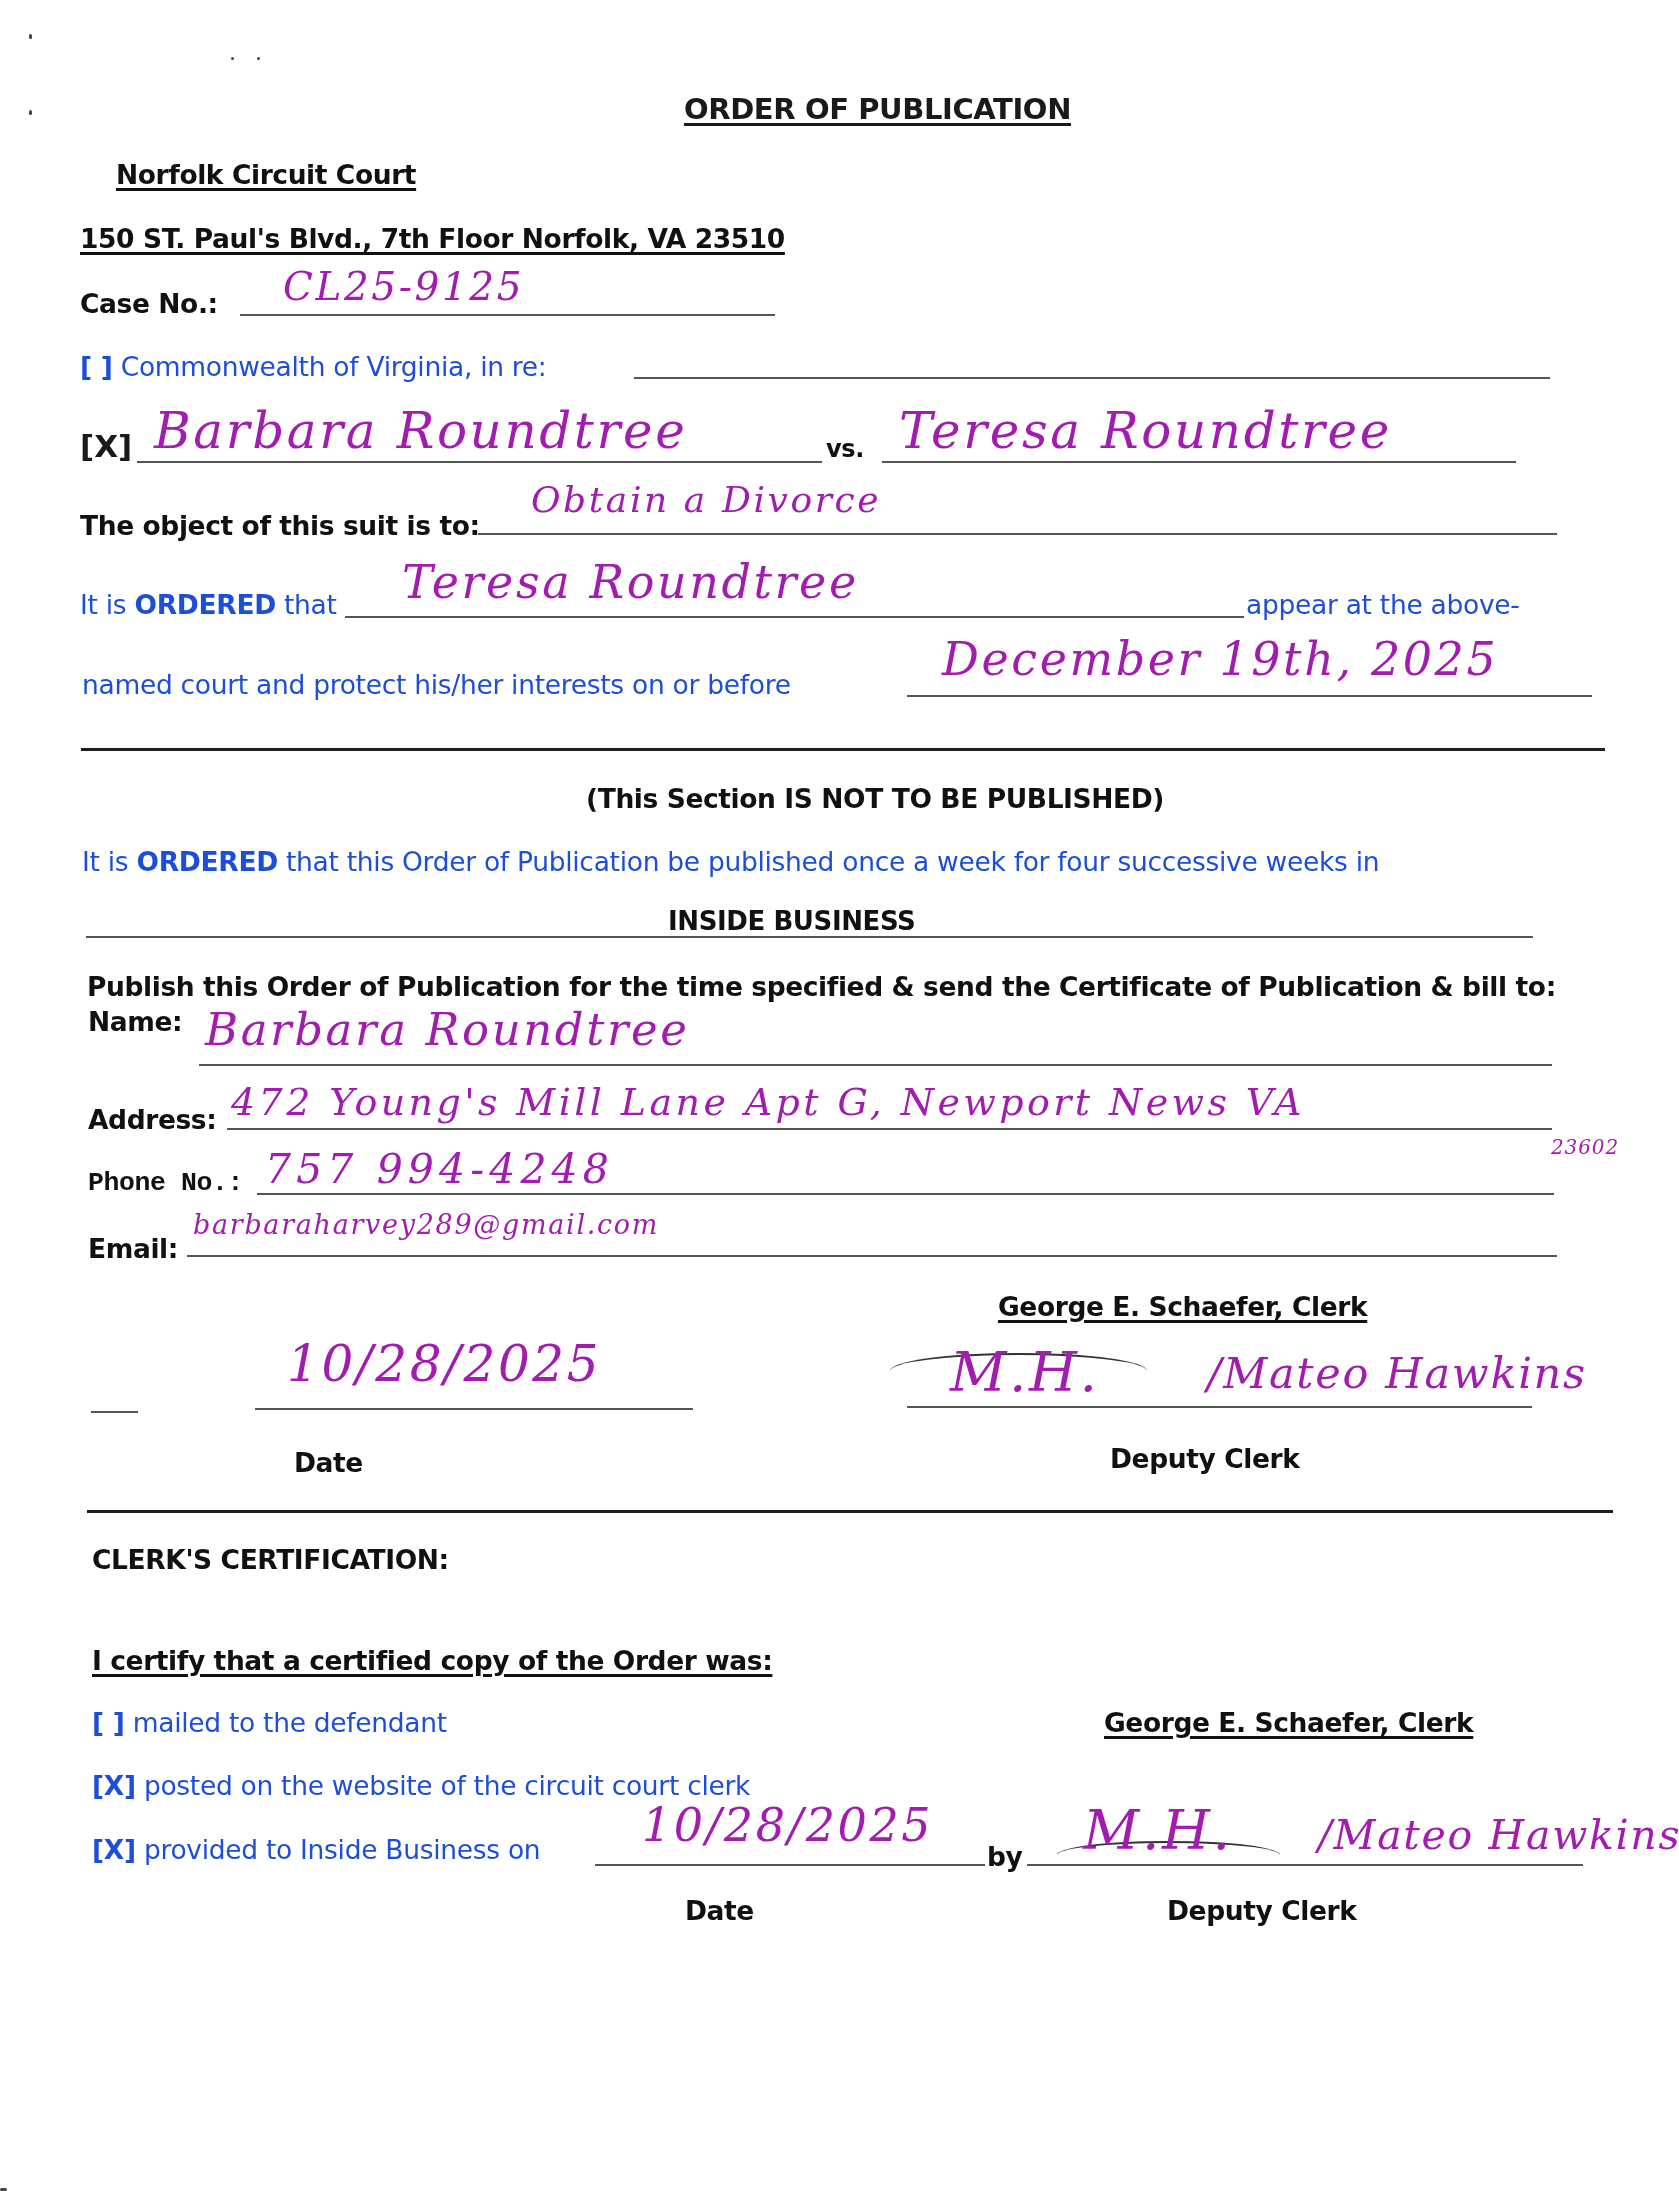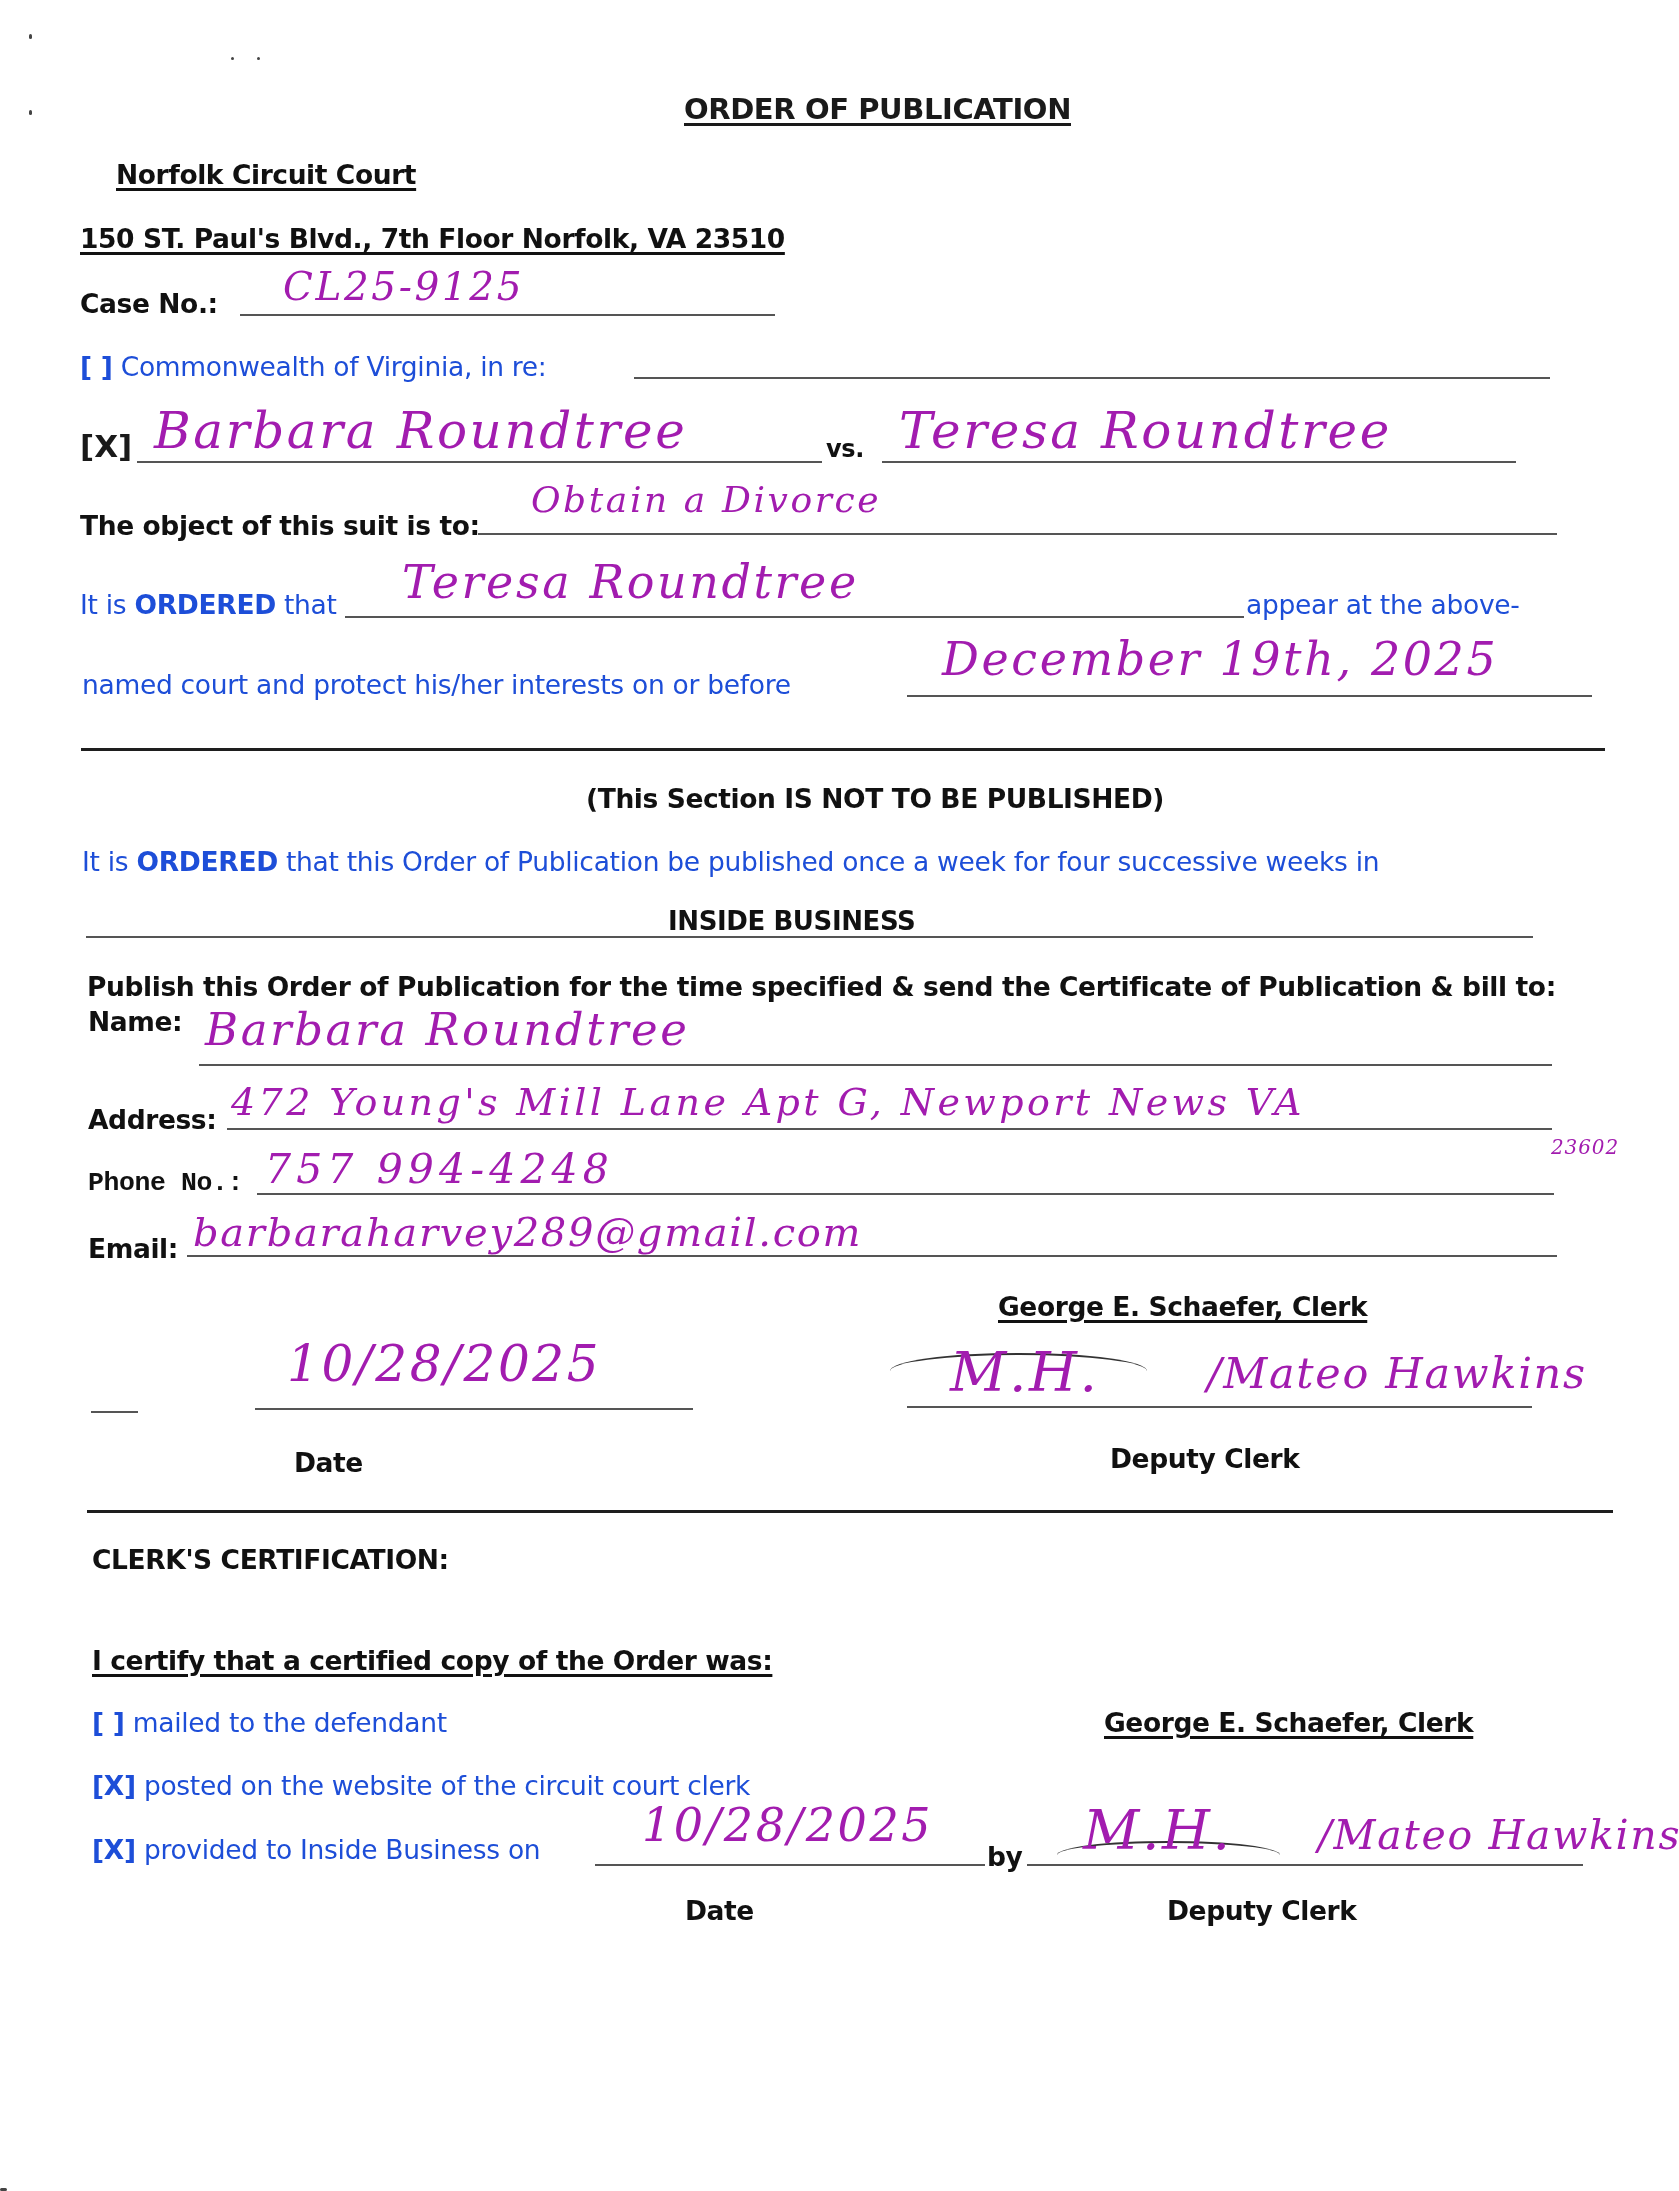--- a/index.html
+++ b/index.html
@@ -94,21 +94,21 @@
 <div class="line" style="left:227px;top:1128px;width:1325px;"></div>
 <div class="hw" style="left:231px;top:1080px;font-size:38px;letter-spacing:3.4px;">472 Young's Mill Lane Apt G, Newport News VA</div>
 <div class="hw" style="left:1551px;top:1135px;font-size:20px;letter-spacing:0.9px;">23602</div>
 
 <div class="abs label-b" style="left:88px;top:1168px;font-family:Liberation Mono, monospace;">Phone No.:</div>
 <div class="line" style="left:257px;top:1193px;width:1297px;"></div>
 <div class="hw" style="left:265px;top:1145px;font-size:41px;letter-spacing:5.1px;">757 994-4248</div>
 
 <div class="abs label-b" style="left:88px;top:1233px;">Email:</div>
 <div class="line" style="left:187px;top:1255px;width:1370px;"></div>
-<div class="hw" style="left:193px;top:1209px;font-size:40px;letter-spacing:1.7px;">barbaraharvey289@gmail.com</div>
+<div class="hw" style="left:193px;top:1209px;font-size:27px;letter-spacing:1.7px;">barbaraharvey289@gmail.com</div>
 
 <div class="abs label-b ul" style="left:998px;top:1291px;">George E. Schaefer, Clerk</div>
 <div class="line" style="left:91px;top:1411px;width:47px;"></div>
 <div class="line" style="left:255px;top:1408px;width:438px;"></div>
 <div class="hw" style="left:287px;top:1335px;font-size:50px;">10/28/2025</div>
 <div class="abs label-b" style="left:294px;top:1447px;">Date</div>
 
 <div class="line" style="left:907px;top:1406px;width:625px;"></div>
 <div class="sig-scrawl" style="left:890px;top:1353px;width:257px;height:34px;"></div>
 <div class="hw" style="left:950px;top:1340px;font-size:55px;">M.H.</div>

